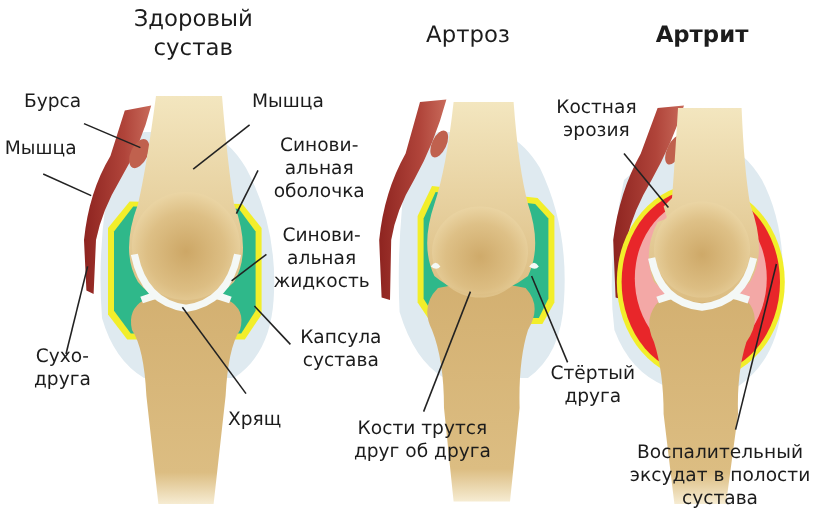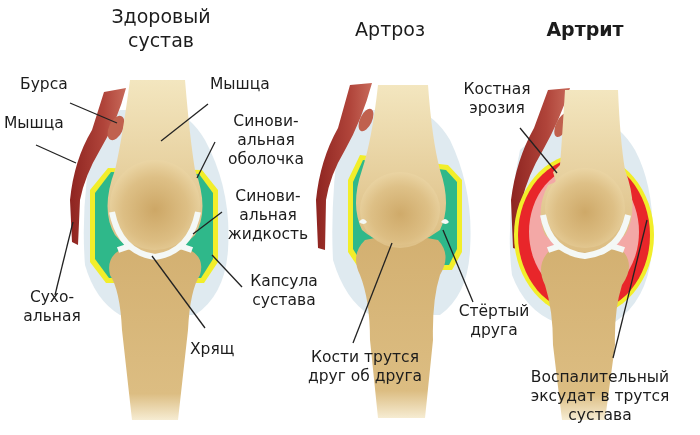--- a/index.html
+++ b/index.html
@@ -114,25 +114,25 @@
 <div class="lbl" style="left:210px; top:75px;">Мышца</div>
 <div class="lbl c" style="left:216px; top:112px; width:100px;">Синови-
 альная
 оболочка</div>
 <div class="lbl c" style="left:216px; top:187px; width:104px;">Синови-
 альная
 жидкость</div>
 <div class="lbl c" style="left:238px; top:272px; width:92px;">Капсула
 сустава</div>
 <div class="lbl c" style="left:16px; top:288px; width:72px;">Сухо-
-альная</div>
+друга</div>
 <div class="lbl" style="left:190px; top:340px;">Хрящ</div>
 
-<div class="lbl c" style="left:295px; top:348px; width:140px;">Кости трутся
+<div class="lbl c" style="left:282px; top:348px; width:140px;">Кости трутся
 друг об друга</div>
 <div class="lbl c" style="left:446px; top:302px; width:96px;">Стёртый
 друга</div>
 
 <div class="lbl c" style="left:448px; top:80px; width:98px;">Костная
 эрозия</div>
 <div class="lbl c" style="left:505px; top:368px; width:190px;">Воспалительный
-эксудат в трутся
+эксудат в полости
 сустава</div>
 
 </body></html>

